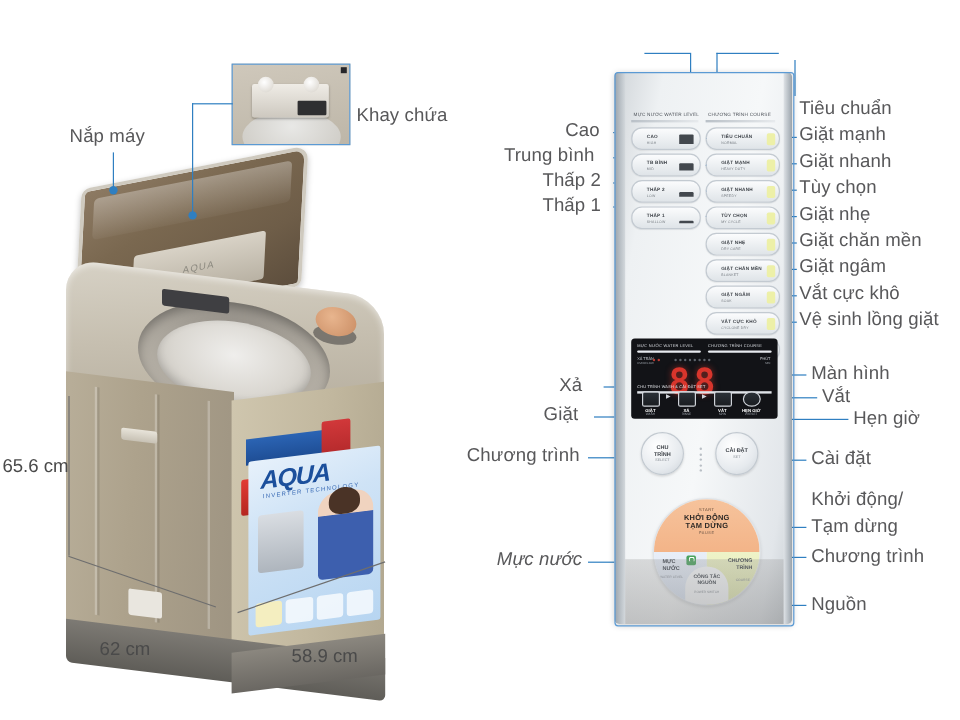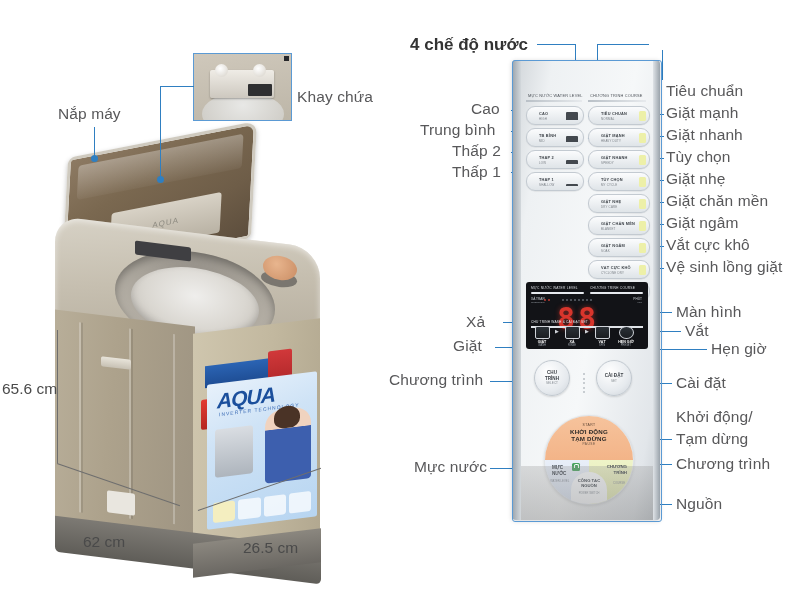--- a/index.html
+++ b/index.html
@@ -400,23 +400,22 @@
   <div class="abs lbl" style="left:297px;top:88px;">Khay chứa</div>
   <div class="ln ln-h" style="left:160px;top:86px;width:34px;"></div>
   <div class="ln ln-v" style="left:160px;top:86px;height:93px;"></div>
   <div class="dot" style="left:157px;top:176px;"></div>
 
   <div class="ln ln-grey ln-v" style="left:57px;top:330px;height:133px;"></div>
   <div class="abs dim" style="left:2px;top:380px;">65.6 cm</div>
   <div class="ln ln-grey ln-h" style="left:57px;top:463px;width:130px;transform:rotate(19deg);transform-origin:left center;"></div>
   <div class="abs dim" style="left:83px;top:533px;">62 cm</div>
   <div class="ln ln-grey ln-h" style="left:198px;top:510px;width:130px;transform:rotate(-19deg);transform-origin:left center;"></div>
-  <div class="abs dim" style="left:243px;top:539px;">26.5 cm</div>
-
-  <div class="abs lbl-bold" style="left:410px;top:35px;">4 chế độ nước</div>
+  <div class="abs dim" style="left:243px;top:539px;">58.9 cm</div>
+
   <div class="ln ln-h" style="left:537px;top:44px;width:38px;"></div>
   <div class="ln ln-v" style="left:575px;top:44px;height:33px;"></div>
 
   <div class="ln ln-h" style="left:597px;top:44px;width:52px;"></div>
   <div class="ln ln-v" style="left:597px;top:44px;height:33px;"></div>
   <div class="ln ln-v" style="left:662px;top:50px;height:30px;"></div>
 
   <div class="abs lbl" style="left:471px;top:100px;">Cao</div>
   <div class="abs lbl" style="left:420px;top:121px;">Trung bình</div>
   <div class="abs lbl" style="left:452px;top:142px;">Thấp 2</div>
@@ -442,21 +441,21 @@
   <div class="ln ln-h" style="left:636px;top:158px;width:28px;"></div>
   <div class="ln ln-h" style="left:636px;top:180px;width:28px;"></div>
   <div class="ln ln-h" style="left:636px;top:202px;width:28px;"></div>
   <div class="ln ln-h" style="left:636px;top:224px;width:28px;"></div>
   <div class="ln ln-h" style="left:636px;top:246px;width:28px;"></div>
   <div class="ln ln-h" style="left:636px;top:268px;width:28px;"></div>
 
   <div class="abs lbl" style="left:466px;top:313px;">Xả</div>
   <div class="abs lbl" style="left:453px;top:337px;">Giặt</div>
   <div class="abs lbl" style="left:389px;top:371px;">Chương trình</div>
-  <div class="abs lbl" style="left:414px;top:458px;">Mực nước</div>
+  <div class="abs lbl" style="left:414px;top:458px;font-style:italic;">Mực nước</div>
 
   <div class="ln ln-h" style="left:503px;top:322px;width:44px;"></div>
   <div class="ln ln-v" style="left:547px;top:322px;height:22px;"></div>
   <div class="ln ln-h" style="left:495px;top:347px;width:33px;"></div>
   <div class="ln ln-v" style="left:528px;top:342px;height:7px;"></div>
   <div class="ln ln-h" style="left:490px;top:381px;width:42px;"></div>
   <div class="ln ln-h" style="left:490px;top:468px;width:43px;"></div>
 
   <div class="abs lbl" style="left:676px;top:303px;">Màn hình</div>
   <div class="abs lbl" style="left:685px;top:322px;">Vắt</div>

